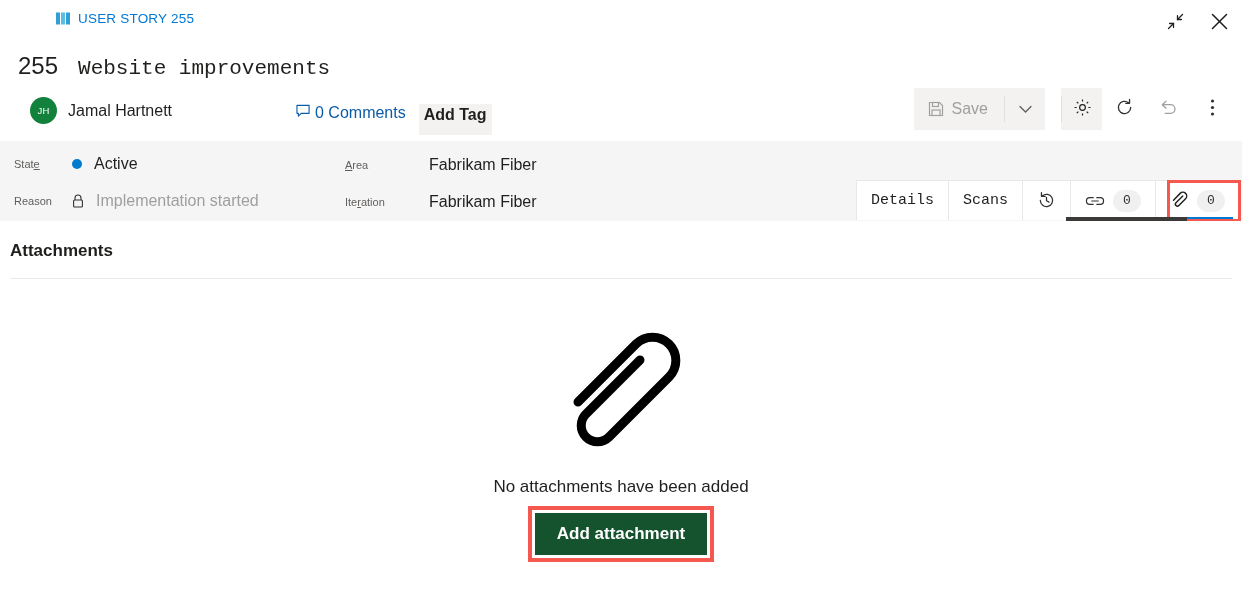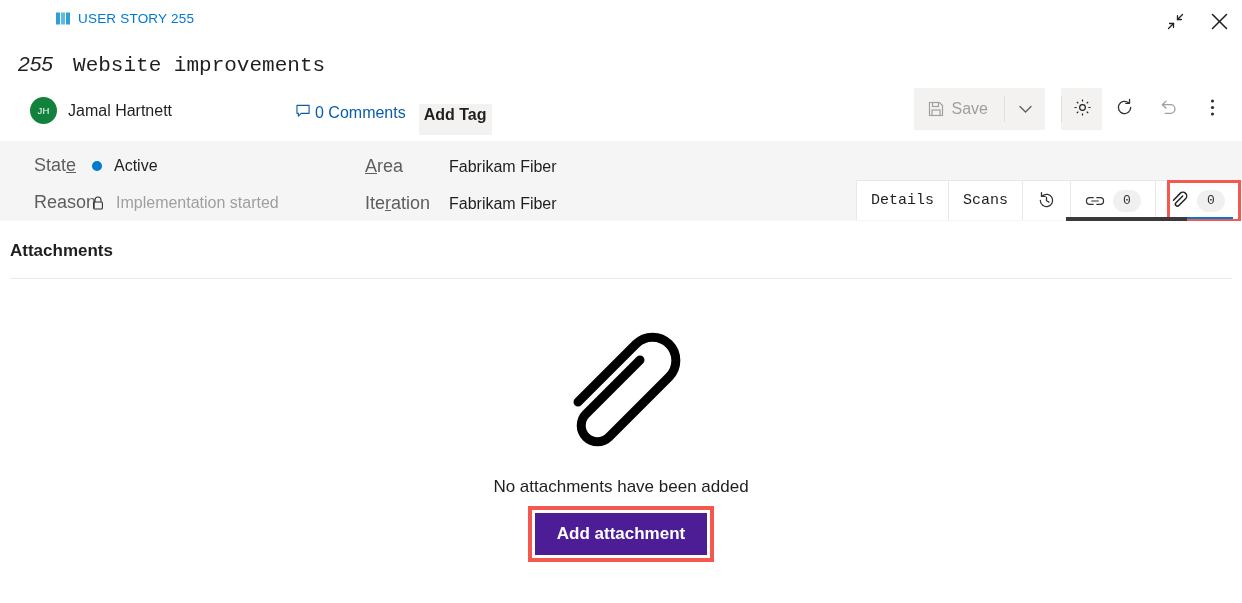--- a/index.html
+++ b/index.html
@@ -23,21 +23,21 @@
   .header { position: absolute; left: 0; top: 0; width: 1242px; height: 141px; background: #fff; }
 
   .wi-type-row { position: absolute; left: 17px; top: 11px; display: flex; align-items: center; gap: 7px; margin-left: 39px; }
   .wi-type-icon { width: 15px; height: 13px; display: block; }
   .wi-type-text {
     font-size: 13.5px; color: #0078d4; letter-spacing: .2px;
     font-family: "Liberation Sans", sans-serif;
   }
 
   .title-row { position: absolute; left: 18px; top: 52px; display: flex; align-items: baseline; gap: 20px; }
-  .wi-id { font-size: 21px; color: #201f1e; font-style: italic; }
+  .wi-id { font-size: 24px; color: #201f1e; }
   .wi-title { font-size: 21px; color: #201f1e; font-family: Liberation Mono, monospace; }
 
   .assignee-row { position: absolute; left: 30px; top: 97px; display: flex; align-items: center; gap: 11px; }
   .avatar {
     width: 27px; height: 27px; border-radius: 50%;
     background: #12813c; color: #fff;
     display: flex; align-items: center; justify-content: center;
     font-size: 9.5px; letter-spacing: .3px;
   }
   .assignee-name { font-size: 16px; color: #201f1e; }
@@ -72,21 +72,21 @@
   }
   .tb-gear { width: 40px; height: 42px; display: flex; align-items: center; justify-content: center; }
   .tb-plain { width: 44px; height: 42px; display: flex; align-items: center; justify-content: center; }
 
   
   .fields {
     position: absolute; left: 0; top: 141px; width: 1242px; height: 80px;
     background: #f5f5f5;
   }
   .field { position: absolute; display: flex; align-items: center; }
-  .f-label { font-size: 18px; color: #605e5c; margin-left: 20px; }
+  .f-label { font-size: 11px; color: #605e5c; }
   .f-label u { text-decoration: underline; }
   .f-value { font-size: 16px; color: #201f1e; }
   .f-value.muted { color: #a19f9d; }
   .state-dot { width: 10px; height: 10px; border-radius: 50%; background: #007acc; }
   .lock-icon { width: 12px; height: 14px; display: block; }
 
   .field-state     { left: 14px;  top: 14px;  }
   .field-reason    { left: 14px;  top: 51px;  }
   .field-area      { left: 345px; top: 15px;  }
   .field-iteration { left: 345px; top: 52px;  }
@@ -142,21 +142,21 @@
   .section-rule { position: absolute; left: 10px; top: 57px; width: 1222px; height: 1px; background: #edebe9; }
 
   .empty-state {
     position: absolute; left: 0; top: 84px; width: 1242px;
     display: flex; flex-direction: column; align-items: center;
   }
   .clip-art { width: 130px; height: 150px; display: block; }
   .empty-text { margin-top: 22px; font-size: 17px; color: #201f1e; }
   .add-btn-wrap { position: relative; margin-top: 16px; }
   .add-btn {
-    background: #4c1d95; color: #ffffff; border: none;
+    background: #14532d; color: #ffffff; border: none;
     font-family: "Liberation Sans", sans-serif;
     font-size: 17px; font-weight: bold;
     padding: 11px 22px; cursor: pointer; display: block;
   }
   .annot-btn {
     position: absolute; left: -7px; top: -7px; right: -7px; bottom: -7px;
     border: 4px solid #f4584f; pointer-events: none;
   }
 </style>
 </head>

